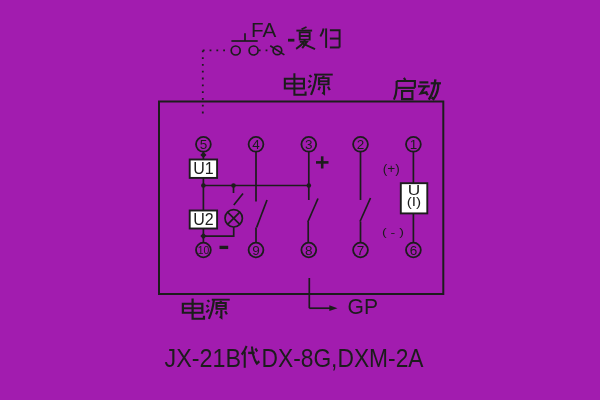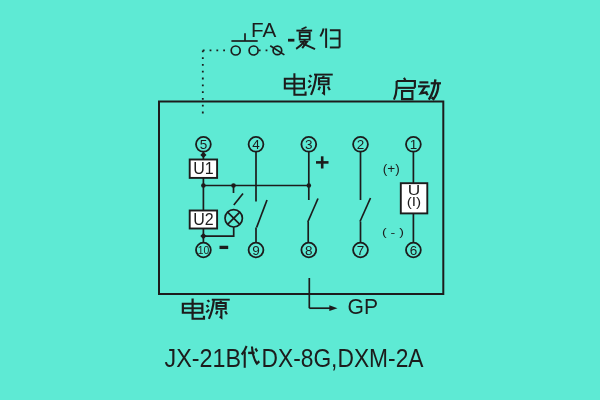--- a/index.html
+++ b/index.html
@@ -1,16 +1,16 @@
 <!DOCTYPE html>
 <html><head>
 <meta charset="utf-8">
 <style>
 html,body{margin:0;padding:0;background:#ffffff;}
-#stage{position:relative;width:600px;height:400px;background:#5eead4;overflow:hidden;}
+#stage{position:relative;width:600px;height:400px;background:#a21caf;overflow:hidden;}
 svg{position:absolute;left:0;top:0;}
 text{font-family:"Liberation Sans",sans-serif;fill:#1c1c1c;}
 </style>
 </head>
 <body>
 <div id="stage">
 <svg width="600" height="400" viewBox="0 0 600 400">
 <defs>
 
   <g id="g-dian" stroke="#1c1c1c" fill="none">

